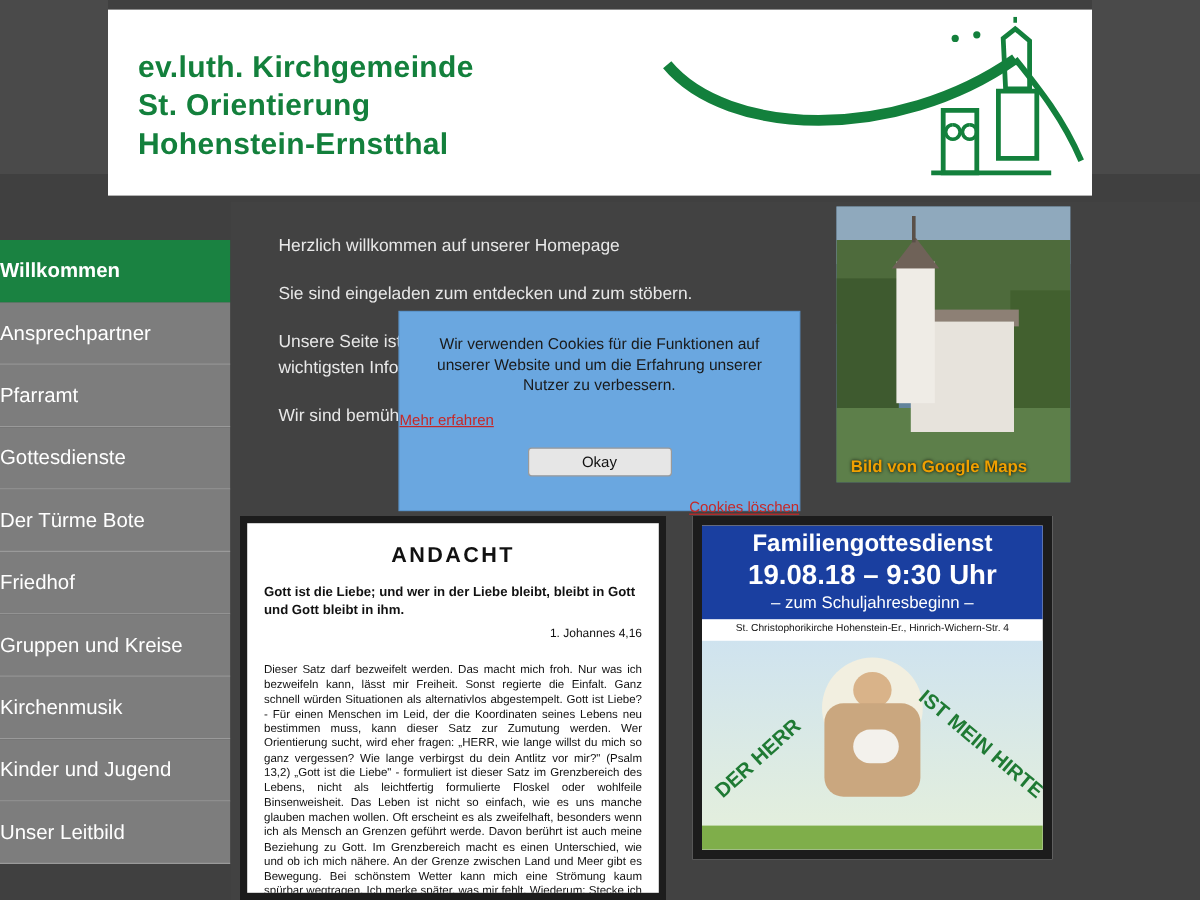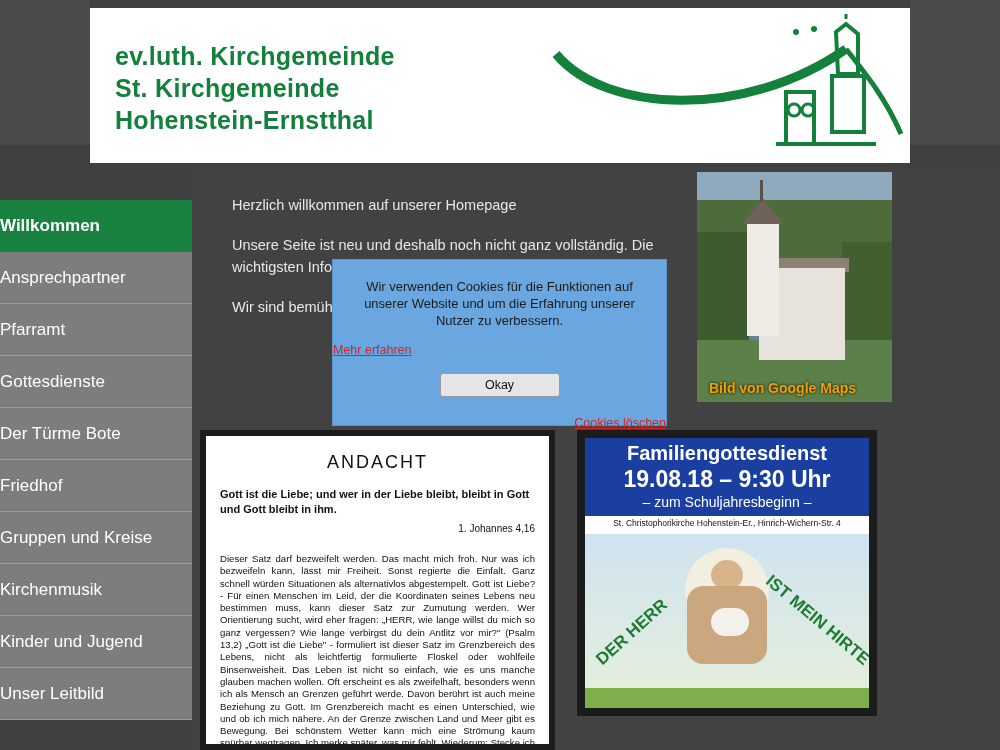--- a/index.html
+++ b/index.html
@@ -133,21 +133,21 @@
     border: 6px solid #1c1c1c;
     overflow: hidden;
   }
   .doc-left-inner {
     padding: 10px 14px;
     color: #111;
   }
   .doc-title {
     text-align: center;
     font-size: 18px;
-    font-weight: normal;
+    font-weight: bold;
     letter-spacing: 2px;
     margin: 6px 0 14px 0;
   }
   .doc-verse {
     font-size: 11px;
     font-weight: bold;
     line-height: 15px;
     margin-bottom: 6px;
   }
   .doc-ref {
@@ -263,21 +263,21 @@
 <body>
 
 <div id="page">
 
   <div class="header-left-gap"></div>
   <div class="header-right-gap"></div>
 
   <div class="header-band">
     <div class="logo-text">
       <div>ev.luth. Kirchgemeinde</div>
-      <div>St. Kirchgemeinde</div>
+      <div>St. Orientierung</div>
       <div>Hohenstein-Ernstthal</div>
     </div>
     <svg class="logo-graphic" viewBox="0 0 360 140">
       <g fill="none" stroke="#13803c" stroke-width="4">
         <path d="M10 40 C 60 100, 200 105, 300 35" stroke-width="9"></path>
         <path d="M300 35 C 320 60, 340 85, 355 120" stroke-width="5"></path>
         <path d="M290 18 L 300 10 L 312 20 L 312 60 L 292 60 Z" stroke-width="4"></path>
         <path d="M286 62 L 318 62 L 318 118 L 286 118 Z" stroke-width="4"></path>
         <path d="M240 78 L 268 78 L 268 130 L 240 130 Z" stroke-width="4"></path>
         <path d="M248 90 a 6 6 0 1 0 0.1 0" stroke-width="3"></path>
@@ -322,20 +322,21 @@
     </div>
     <div class="nav-item">
       <span>Unser Leitbild</span>
     </div>
   </div>
 
   <div class="content">
 
     <div class="welcome-text">
       <p>Herzlich willkommen auf unserer Homepage</p>
+      <p>Sie sind eingeladen zum entdecken und zum stöbern.</p>
       <p>Unsere Seite ist neu und deshalb noch nicht ganz vollständig. Die wichtigsten Infos</p>
       <p>Wir sind bemüht ihre dennoch jeder Besuch Spuren. Bitte lesen</p>
     </div>
 
     <div class="hidden-link">cken</div>
 
     <div class="photo">
       <div class="sky"></div>
       <div class="trees-top"></div>
       <div class="trees-left"></div>

